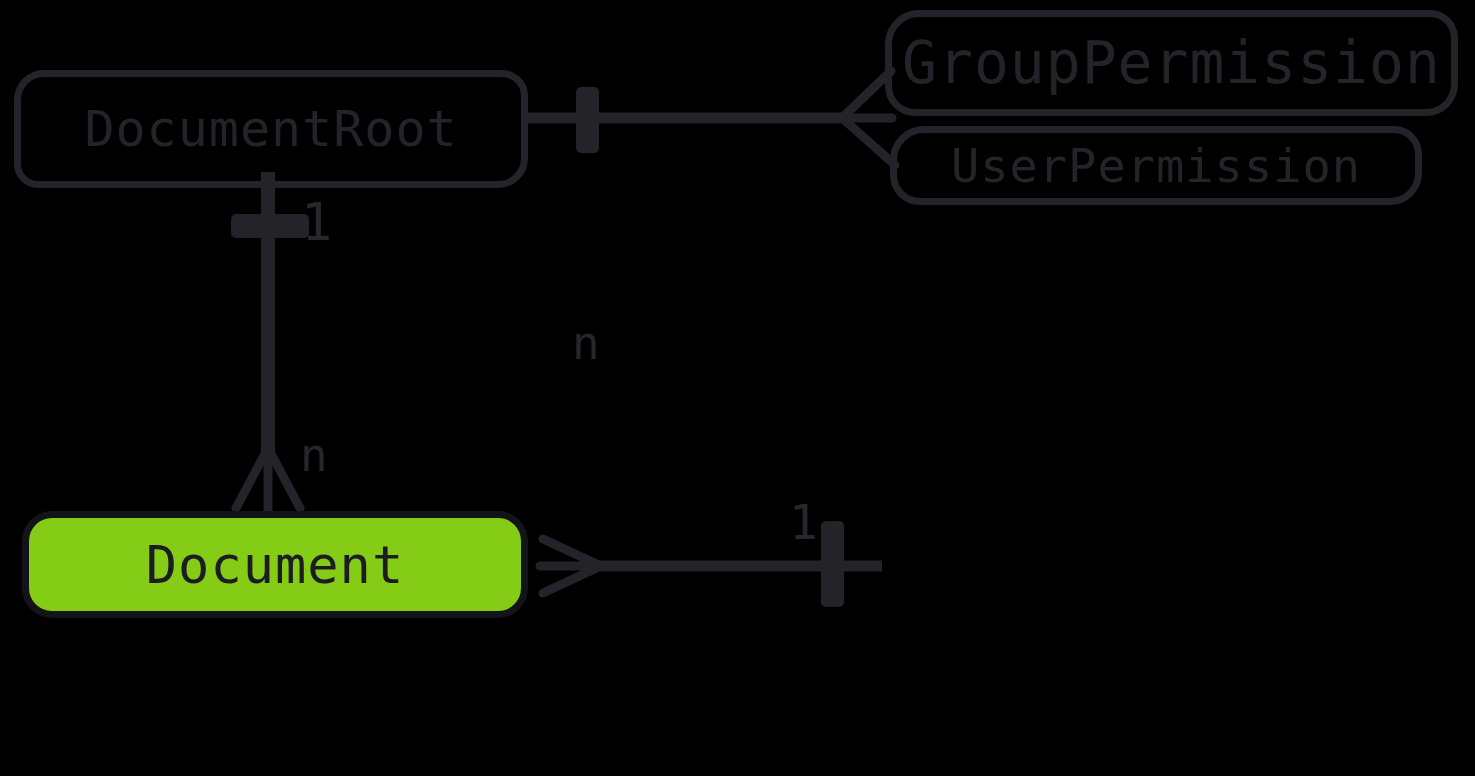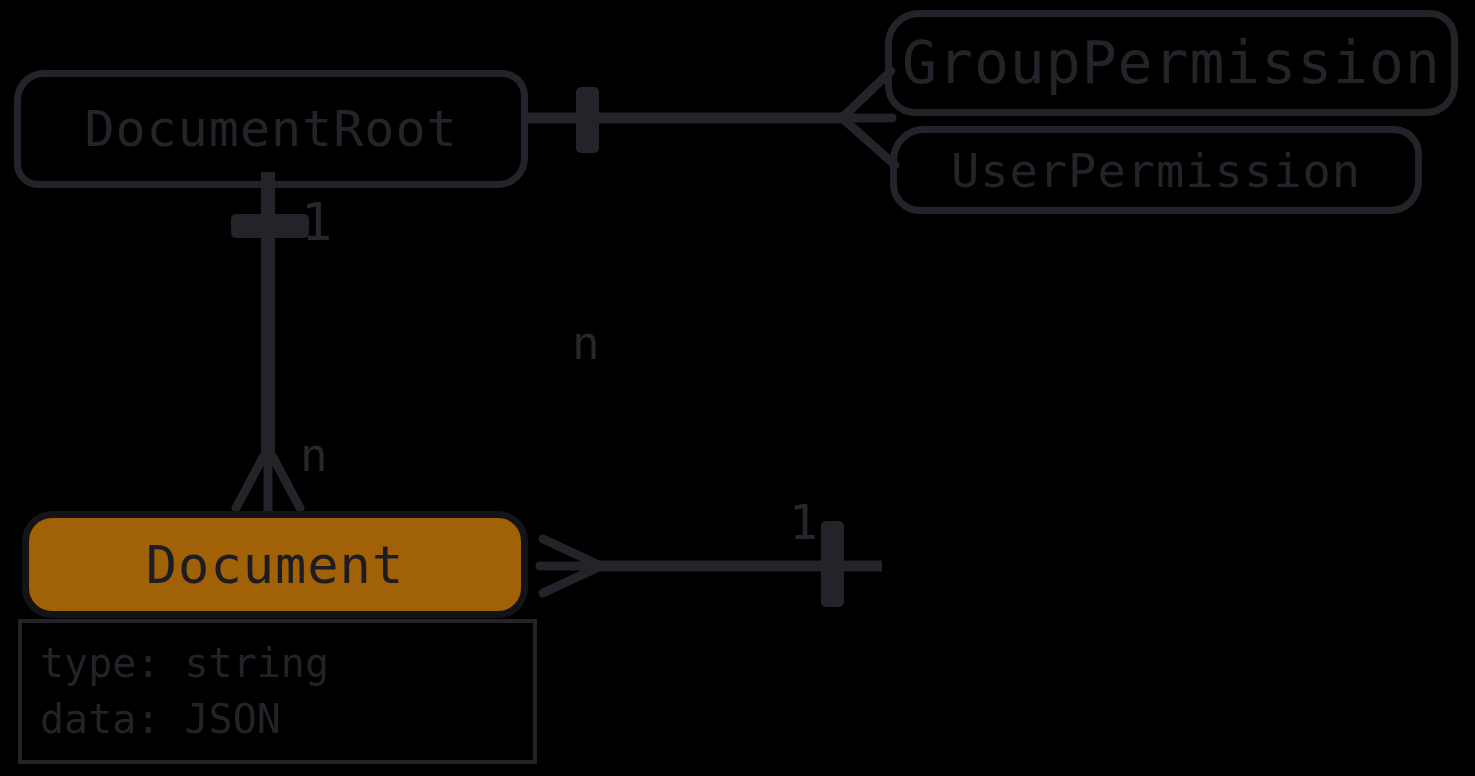--- a/index.html
+++ b/index.html
@@ -19,25 +19,25 @@
     color:#232329;
     background:transparent;
     font-size:50px;
     letter-spacing:1px;
     white-space:nowrap;
   }
   .node.rounded-a{border-radius:30px 26px 30px 24px;}
   .node.rounded-b{border-radius:34px 28px 32px 30px;}
   #node-document-root{left:14px;top:57px;width:514px;height:118px;margin-top:13px;}
   #node-group-permission{left:885px;top:10px;width:573px;height:106px;font-size:58px;}
-  #node-user-permission{left:890px;top:126px;width:532px;height:88px;font-size:47px;}
+  #node-user-permission{left:890px;top:126px;width:532px;height:79px;font-size:47px;}
   #node-user{left:884px;top:506px;width:529px;height:115px;font-size:52px;}
   #node-document{
     left:22px;top:511px;width:506px;height:107px;
-    background:#a16207;color:#1c1c22;
+    background:#84cc16;color:#1c1c22;
     border-color:#141418;
     border-radius:30px;
     font-size:52px;
     z-index:2;
   }
   #document-attrs{
     position:absolute;
     box-sizing:border-box;
     left:18px;top:619px;width:519px;height:145px;
     border:4px solid #232329;
@@ -96,24 +96,20 @@
   </div>
 
   <div class="node rounded-b" id="node-user-permission">
     <span>UserPermission</span>
   </div>
 
   <div class="node" id="node-document">
     <span>Document</span>
   </div>
 
-  <div id="document-attrs">
-    <div class="attr-row">type: string</div>
-    <div class="attr-row">data: JSON</div>
-  </div>
 
 
   <span class="card-label" id="label-root-one">1</span>
 
   <span class="card-label" id="label-root-many">n</span>
 
   <span class="card-label" id="label-mid-many">n</span>
 
   <span class="card-label" id="label-user-one">1</span>
 

